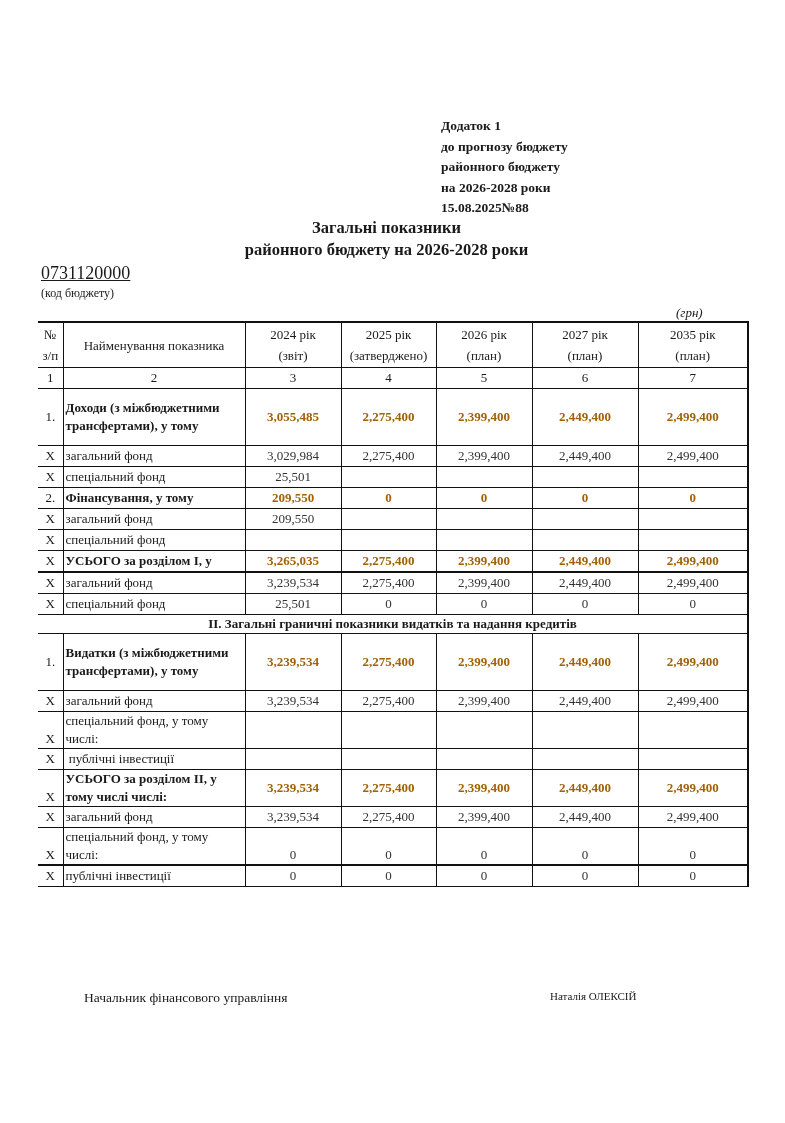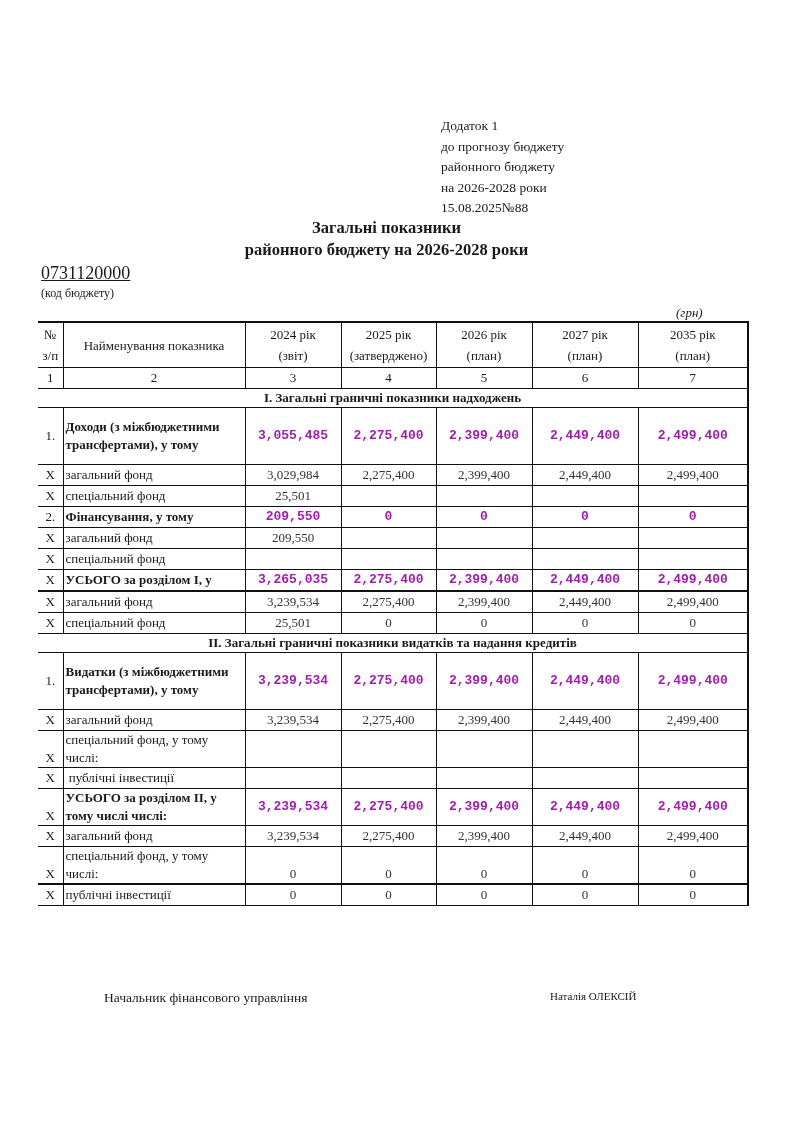--- a/index.html
+++ b/index.html
@@ -1,45 +1,45 @@
 <!DOCTYPE html>
 <html><head>
   <meta charset="utf-8">
   <style>
     html, body { margin:0; padding:0; background:#ffffff; }
     body { width:785px; height:1123px; position:relative; overflow:hidden;
            font-family:"Liberation Serif", "DejaVu Serif", serif; color:#1a1a1a; }
-    .annex { position:absolute; left:441px; top:116px; font-size:13.5px; line-height:20.5px; }
+    .annex { position:absolute; left:441px; top:116px; font-size:13.5px; line-height:20.5px;font-weight:bold; }
     .annex div { white-space:nowrap; }
     .title { position:absolute; left:0; width:785px; text-align:center; font-weight:bold; font-size:16.5px; }
     .title.t1 { top:218px; left:-6px; }
     .title.t2 { top:240px; left:-6px; }
     .code { position:absolute; left:41px; top:263px; font-size:18px; text-decoration:underline; }
     .code-label { position:absolute; left:41px; top:286px; font-size:12px; }
     .unit { position:absolute; left:676px; top:305px; font-size:13px; font-style:italic; }
 
     table.budget { position:absolute; left:38px; top:321px; border-collapse:collapse; table-layout:fixed; width:710px; font-size:13px; }
     table.budget td { border:1px solid #111; padding:0 3px; height:20px; line-height:18px; text-align:center; vertical-align:middle; }
     table.budget td.no { border-left:none; padding:0; }
     table.budget td.section-head { border-left:none; }
     table.budget td.name { text-align:left; padding-left:2px; }
     table.budget td.no.bottom { vertical-align:bottom; }
     table.budget tr.hdr td { height:44px; line-height:21px; }
     table.budget tr.tall td { height:56px; }
     table.budget tr.mid td { height:36px;margin-left:24px; }
     table.budget tr.bold td { font-weight:bold; }
     table.budget tr.bold td.no { font-weight:normal; }
     table.budget td.num { color:#333; }
-    table.budget tr.bold td.num { color:#a21caf;font-family:Liberation Mono, monospace; }
+    table.budget tr.bold td.num { color:#a16207; }
     table.budget tr.thick-bottom td { border-bottom:2.5px solid #111; }
     table.budget td.section-head { font-weight:bold; height:18px; }
     table.budget td.right-edge { border-right:2px solid #111; }
     table.budget tr.top td { border-top:2px solid #111; }
 
-    .footer-left { position:absolute; left:104px; top:990px; font-size:13.5px; }
+    .footer-left { position:absolute; left:84px; top:990px; font-size:13.5px; }
     .footer-right { position:absolute; left:550px; top:990px; font-size:11px;text-align:right; }
   </style>
 </head>
 <body>
 
 <div class="annex">
   <div>Додаток 1</div>
   <div>до прогнозу бюджету</div>
   <div>районного бюджету</div>
   <div>на 2026-2028 роки</div>
@@ -75,23 +75,20 @@
     </tr>
     <tr>
       <td class="no">1</td>
       <td>2</td>
       <td>3</td>
       <td>4</td>
       <td>5</td>
       <td>6</td>
       <td class="right-edge">7</td>
     </tr>
-    <tr>
-      <td colspan="7" class="section-head right-edge">І. Загальні граничні показники надходжень</td>
-    </tr>
 
     <tr class="bold tall">
       <td class="no">1.</td>
       <td class="name">Доходи (з міжбюджетними трансфертами), у тому</td>
       <td class="num">3,055,485</td>
       <td class="num">2,275,400</td>
       <td class="num">2,399,400</td>
       <td class="num">2,449,400</td>
       <td class="num right-edge">2,499,400</td>
     </tr>

